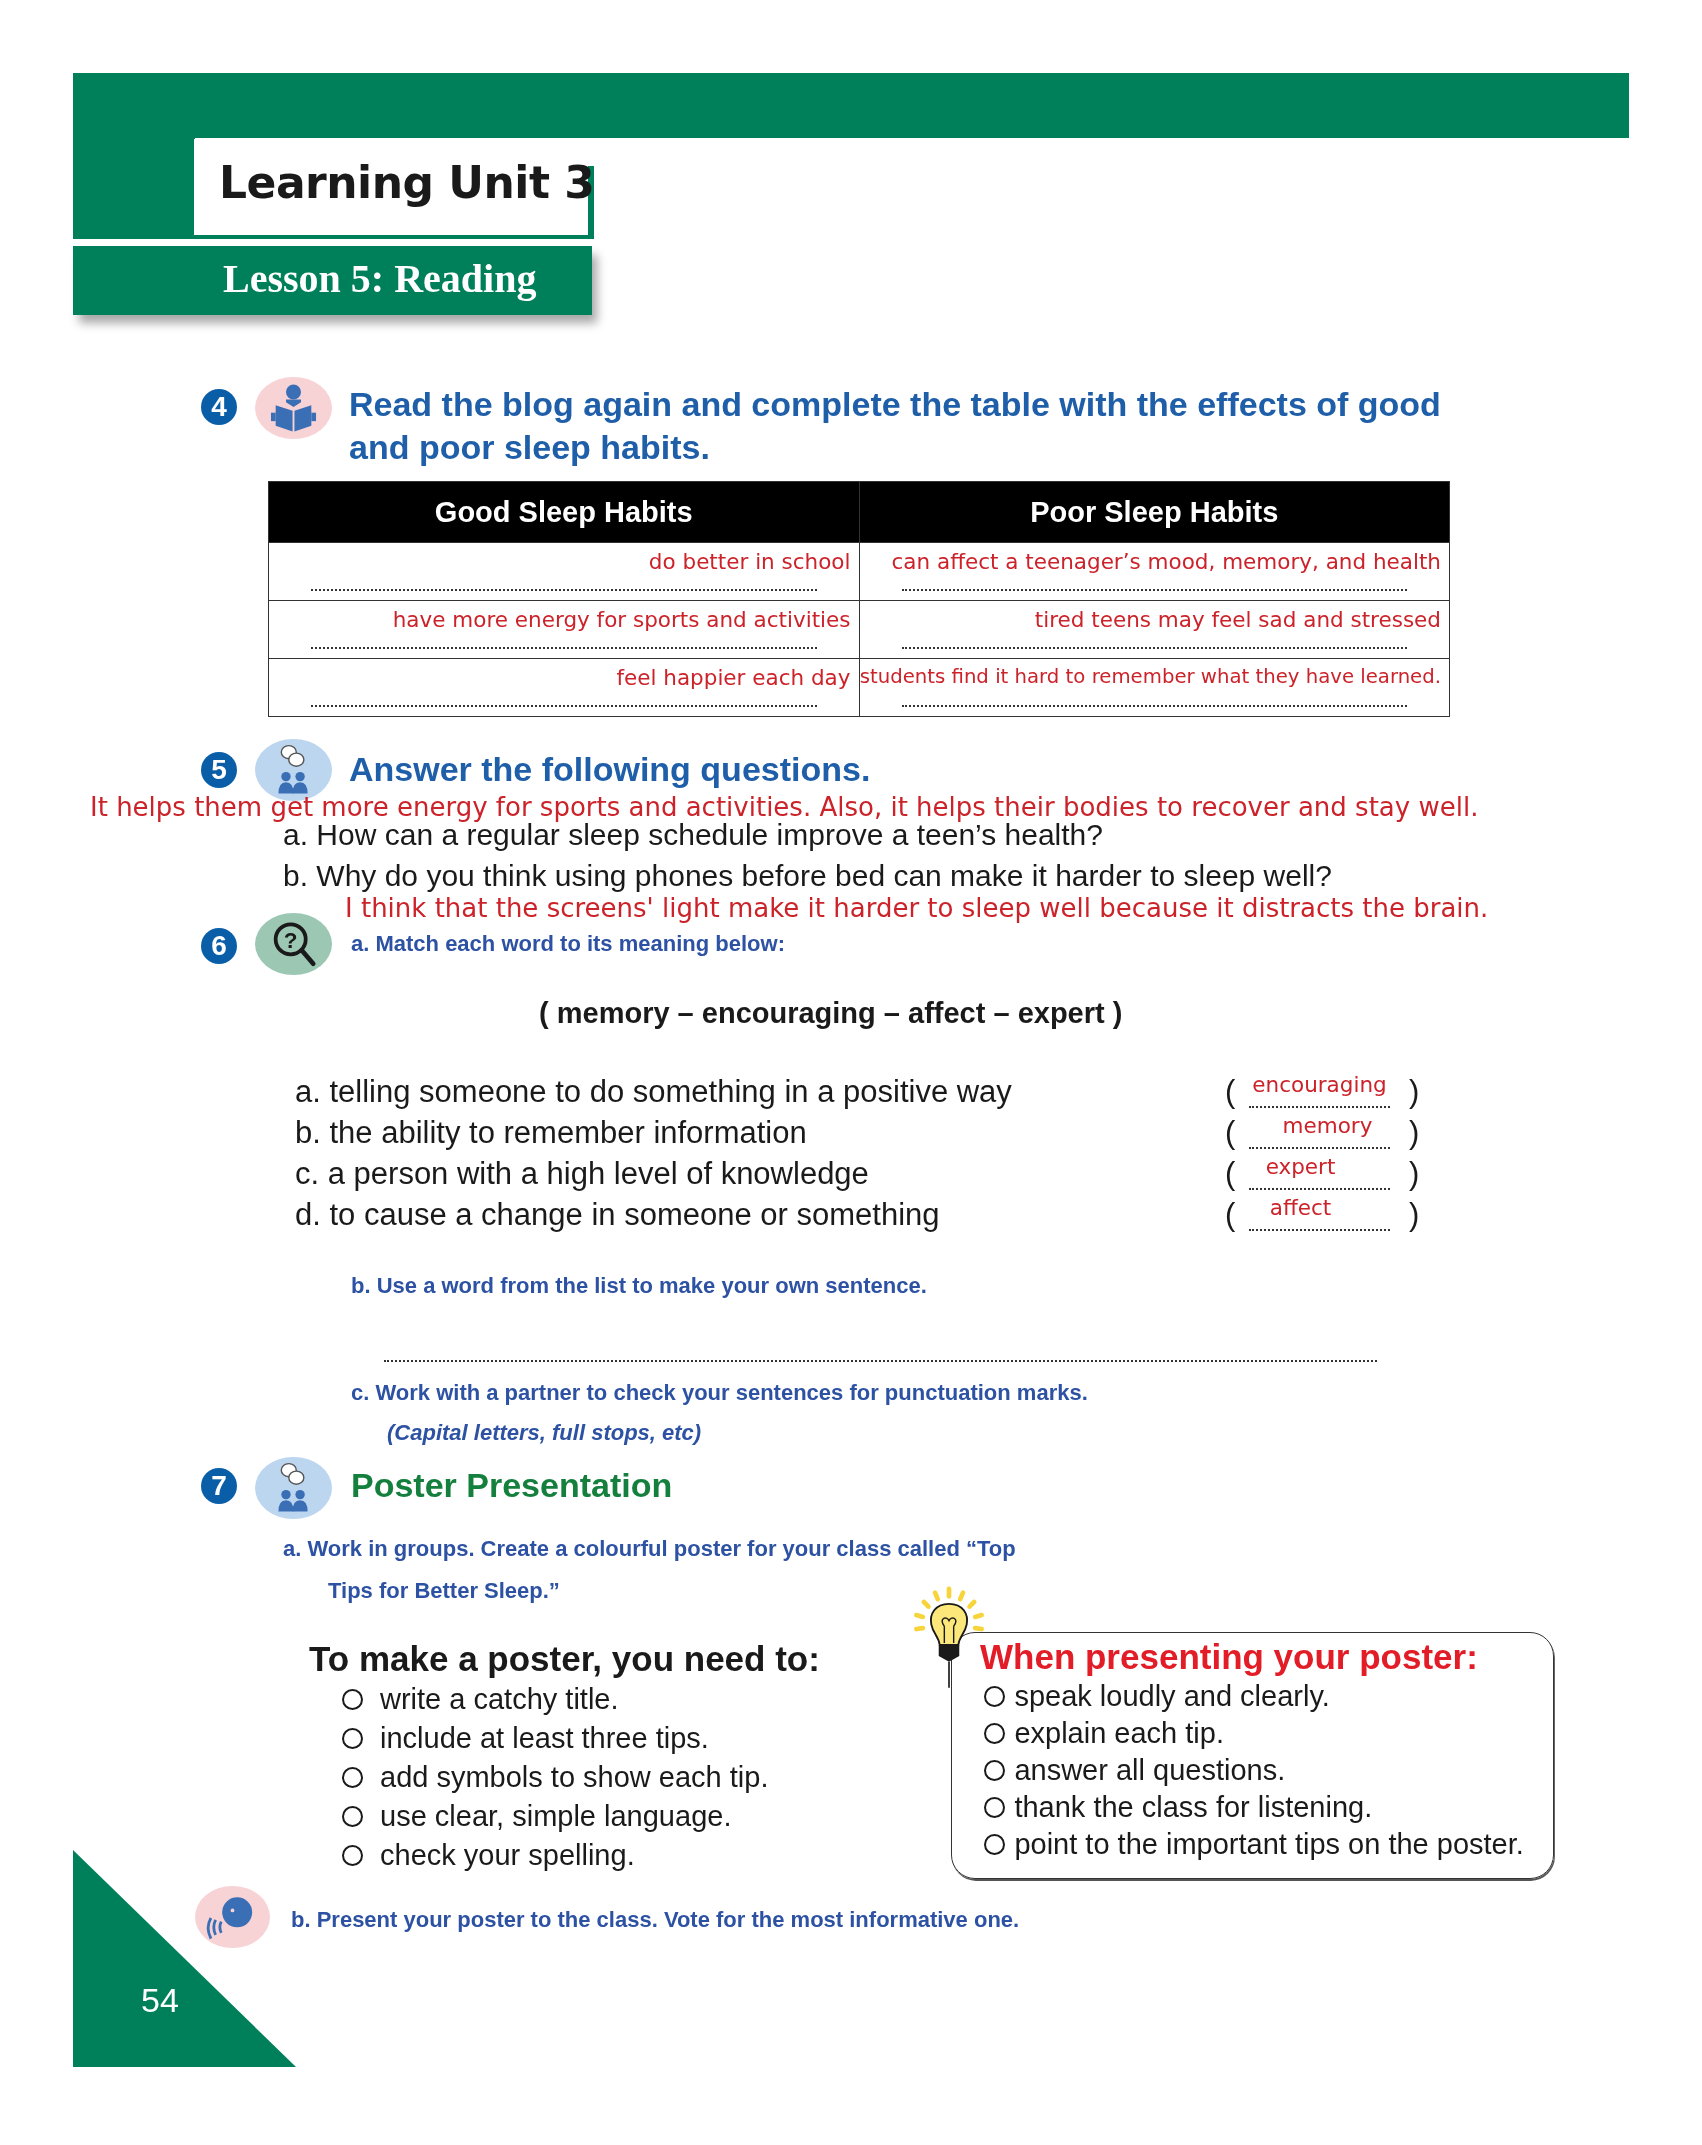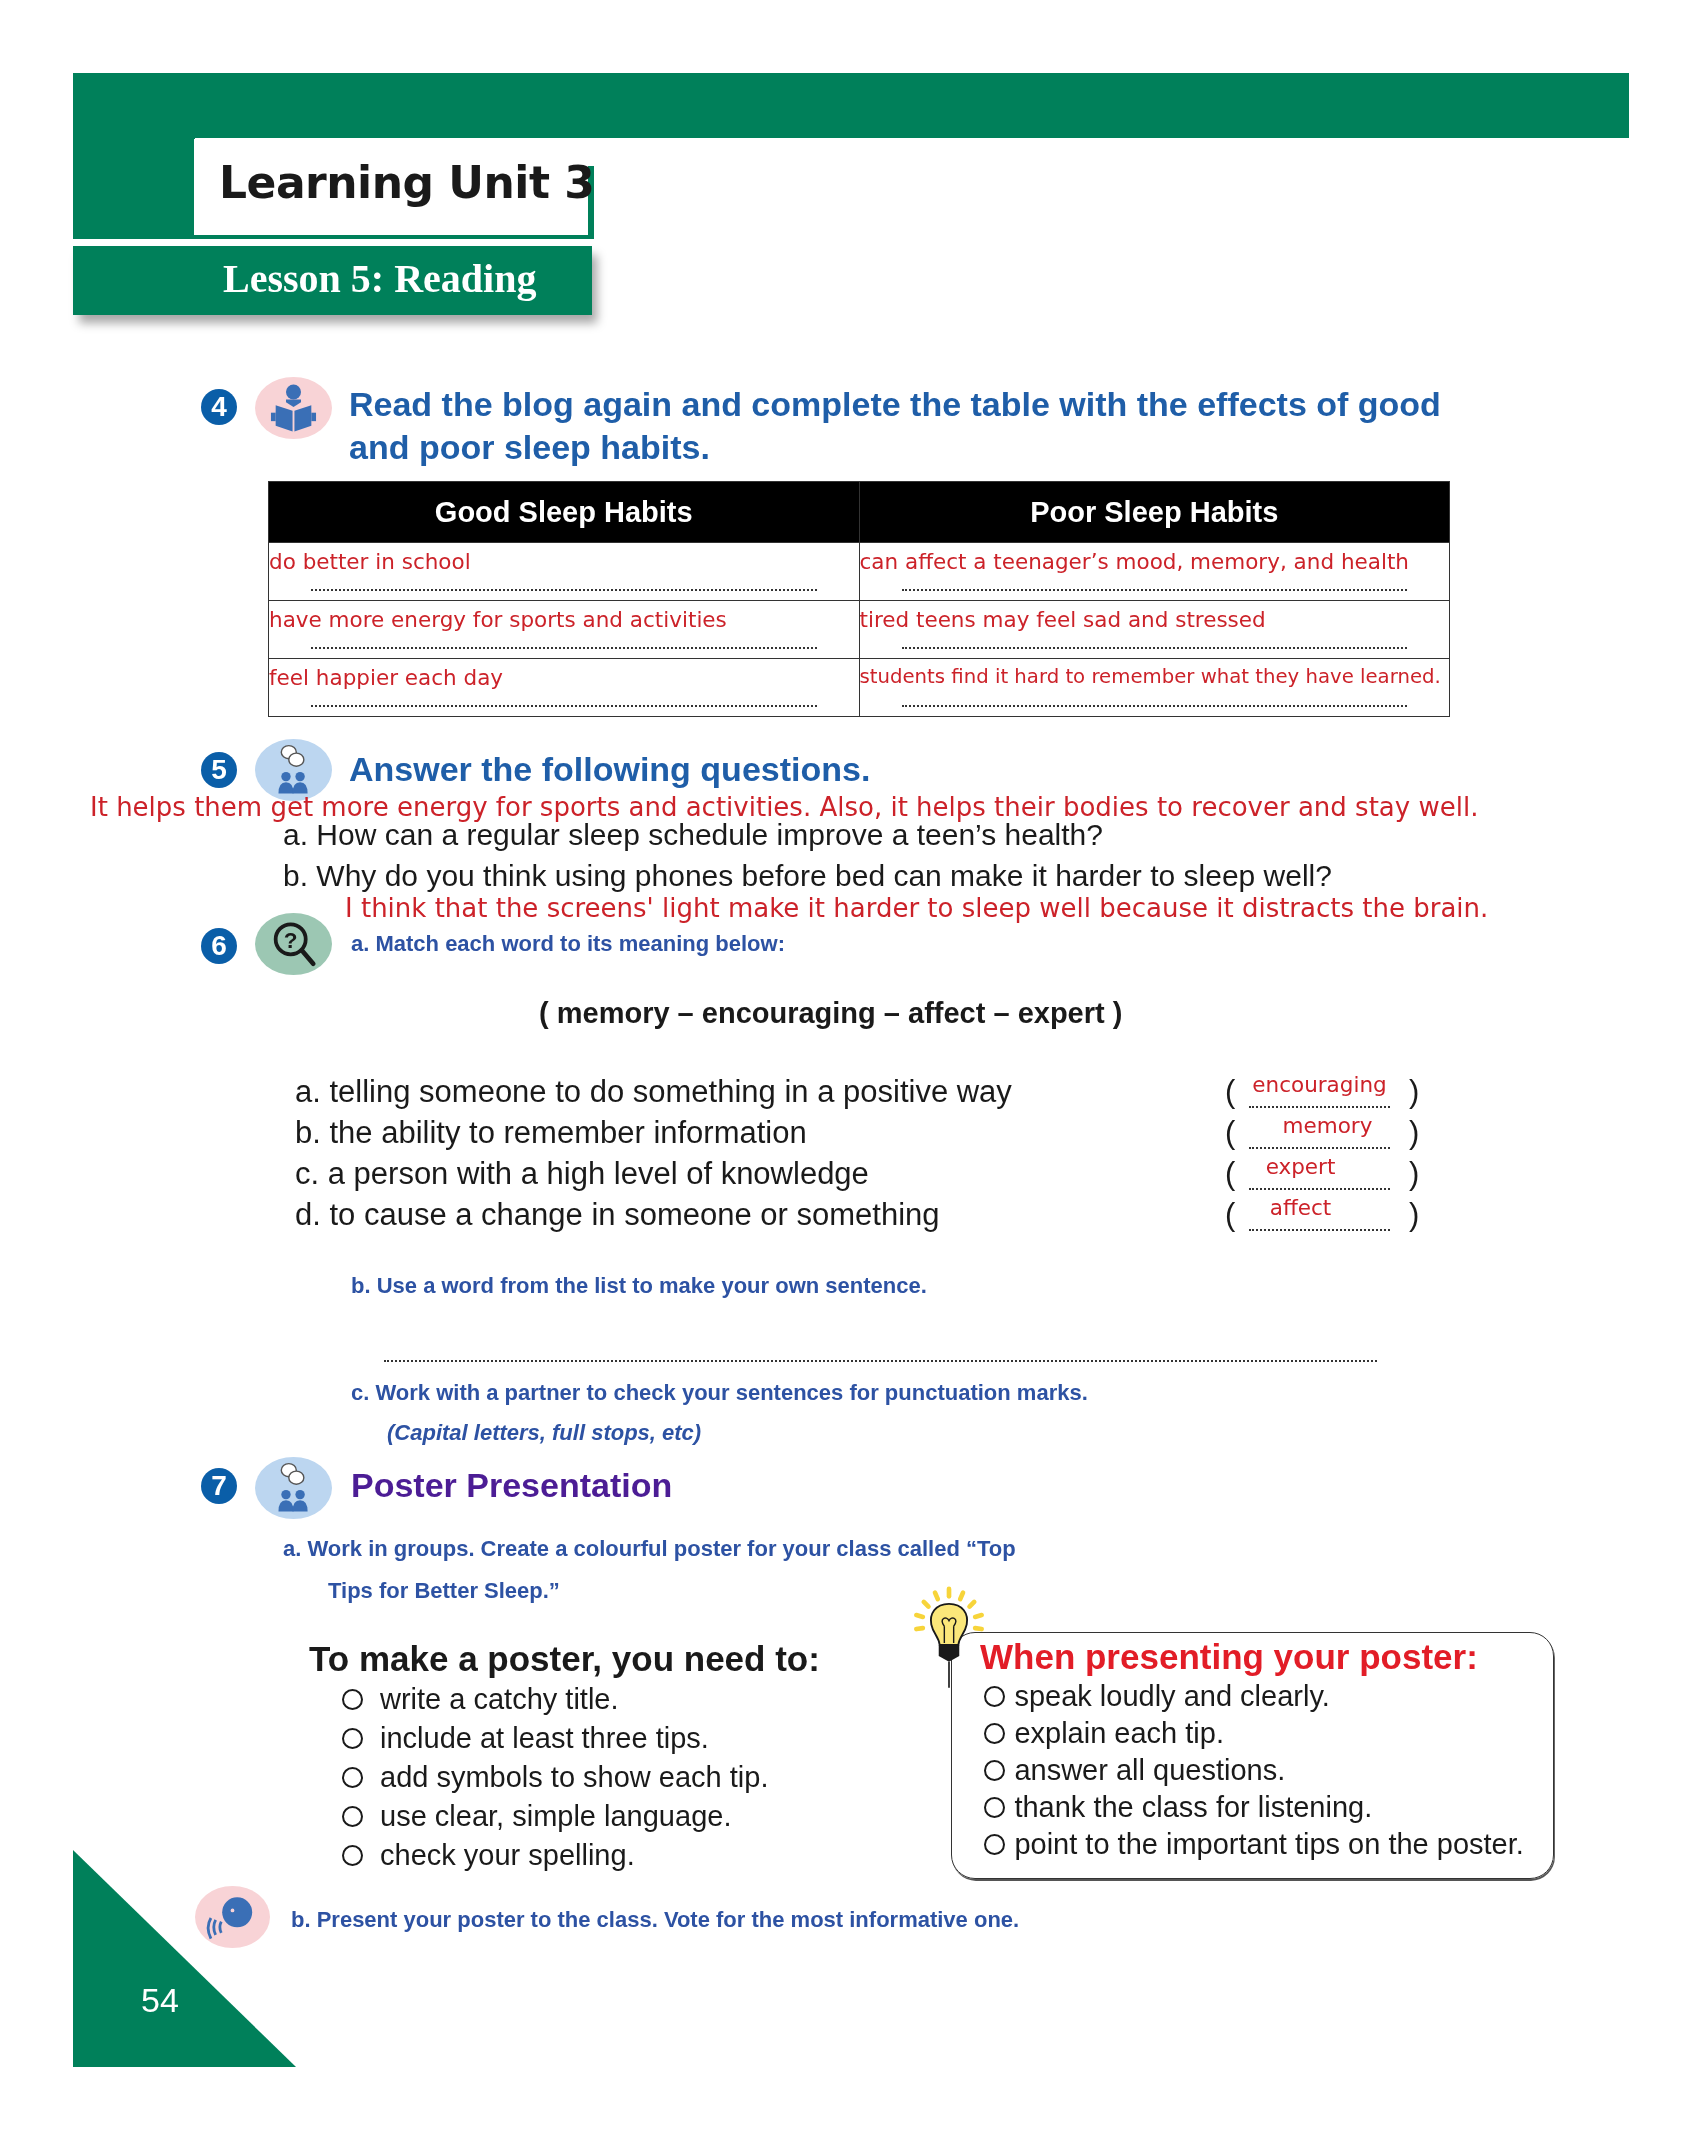--- a/index.html
+++ b/index.html
@@ -21,30 +21,30 @@
                   font-family:"Liberation Serif", serif; }
 
   
   .num-badge { width:36px; height:36px; border-radius:50%; background:#0a5ea8; color:#fff;
                font-weight:bold; font-size:28px; text-align:center; line-height:36px; }
   .icon-circle { width:77px; height:62px; border-radius:50%; }
   .icon-pink { background:#f8d3d6; }
   .icon-lblue { background:#bcd6f0; }
   .icon-teal { background:#9cc7b3; }
   .heading { font-size:34px; font-weight:bold; color:#1f5ea8; line-height:43px; }
-  .heading-red { color:#4c1d95; }
+  .heading-red { color:#15803d; }
   .sub-heading { font-size:22px; font-weight:bold; color:#2d52a3; line-height:42px; }
 
   
   table.habits { position:absolute; left:268px; top:481px; width:1182px; border-collapse:collapse; }
   table.habits th { background:#000000; color:#fff; font-size:29px; font-weight:bold; height:58px;
                     border:1.9px solid #333; }
   table.habits td { height:57px; border:1.9px solid #333; position:relative; padding:0; width:50%; }
   .answer { color:#cc2229; font-family:"DejaVu Sans", sans-serif; }
-  .cell-ans { position:absolute; left:0; right:8px; top:5.6px; text-align:left; font-size:21.5px; }
+  .cell-ans { position:absolute; left:0; right:8px; top:5.6px; text-align:right; font-size:21.5px; }
   .dots { position:absolute; left:42px; right:42px; bottom:9.4px; border-bottom:2.8px dotted #333; }
 
   
   .q-text { font-size:30px; color:#1a1a1a; }
   .ans-line { font-size:26px; }
   .word-list { font-size:29px; font-weight:bold; color:#1a1a1a; }
   .match-row { font-size:31px; color:#1a1a1a;margin-left:12px; }
   .paren { font-size:31px; color:#1a1a1a; }
   .paren-ans { font-size:21.5px; }
   .paren-dots { border-bottom:2.8px dotted #333; }

